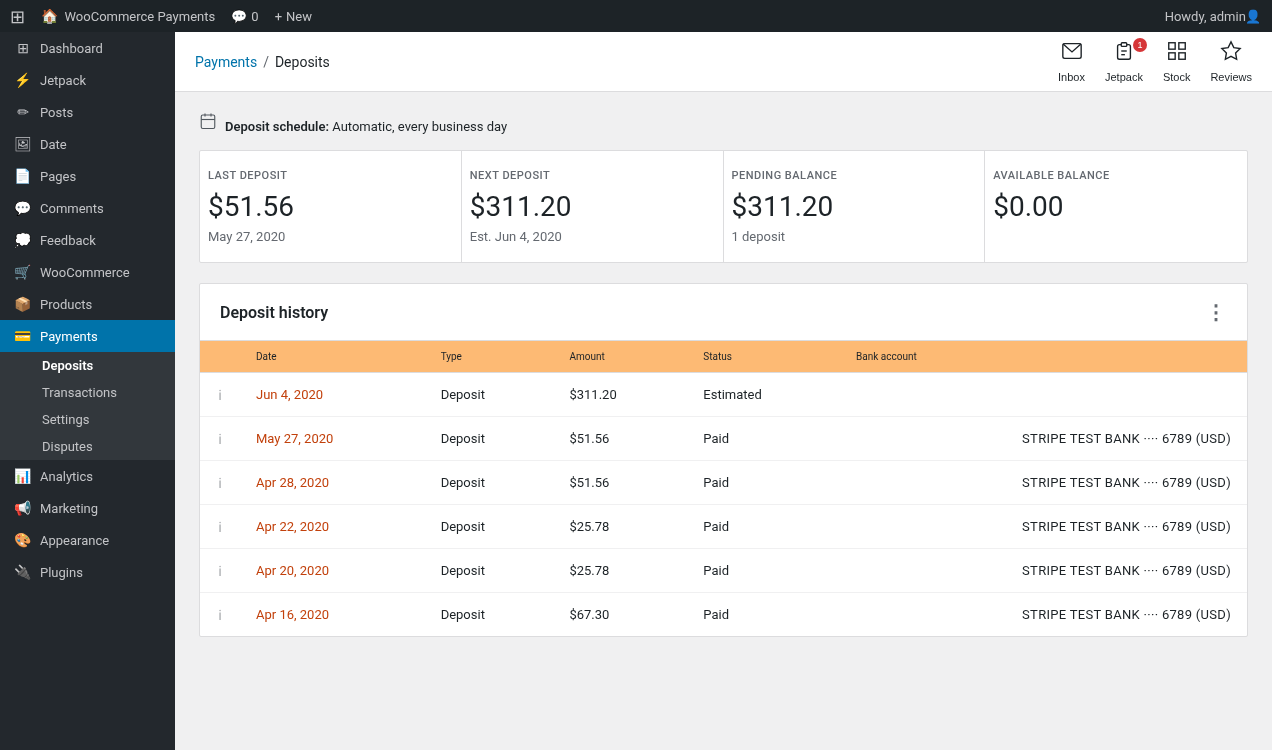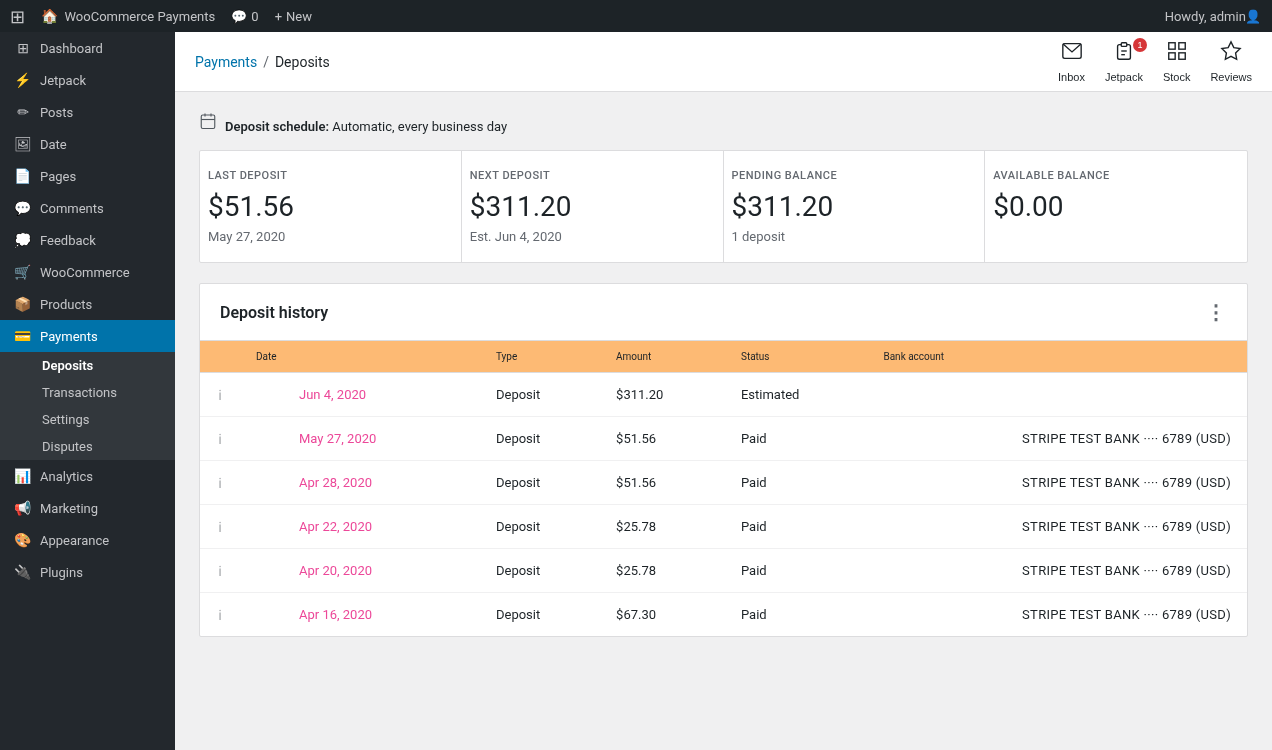--- a/index.html
+++ b/index.html
@@ -166,21 +166,21 @@
     .deposits-table th.right { text-align: left; }
     .deposits-table td {
       padding: 12px 16px;
       font-size: 13px;
       color: #1d2327;
       border-bottom: 1px solid #f0f0f1;
     }
     .deposits-table td.center { text-align: center; }
     .deposits-table tr:last-child td { border-bottom: none; }
 
-    .date-link { color: #ec4899; text-decoration: none; cursor: pointer; margin-left: 43px; }
+    .date-link { color: #c2410c; text-decoration: none; cursor: pointer; }
 
     .info-icon { color: #a7aaad; font-size: 14px; cursor: pointer; }
 
     .bank-account { text-align: right; color: #646970; font-size: 12px; letter-spacing: 0.3px; }
   </style>
 </head>
 <body>
 
 <div class="admin-bar">
   <span class="admin-bar-logo">⊞</span>

